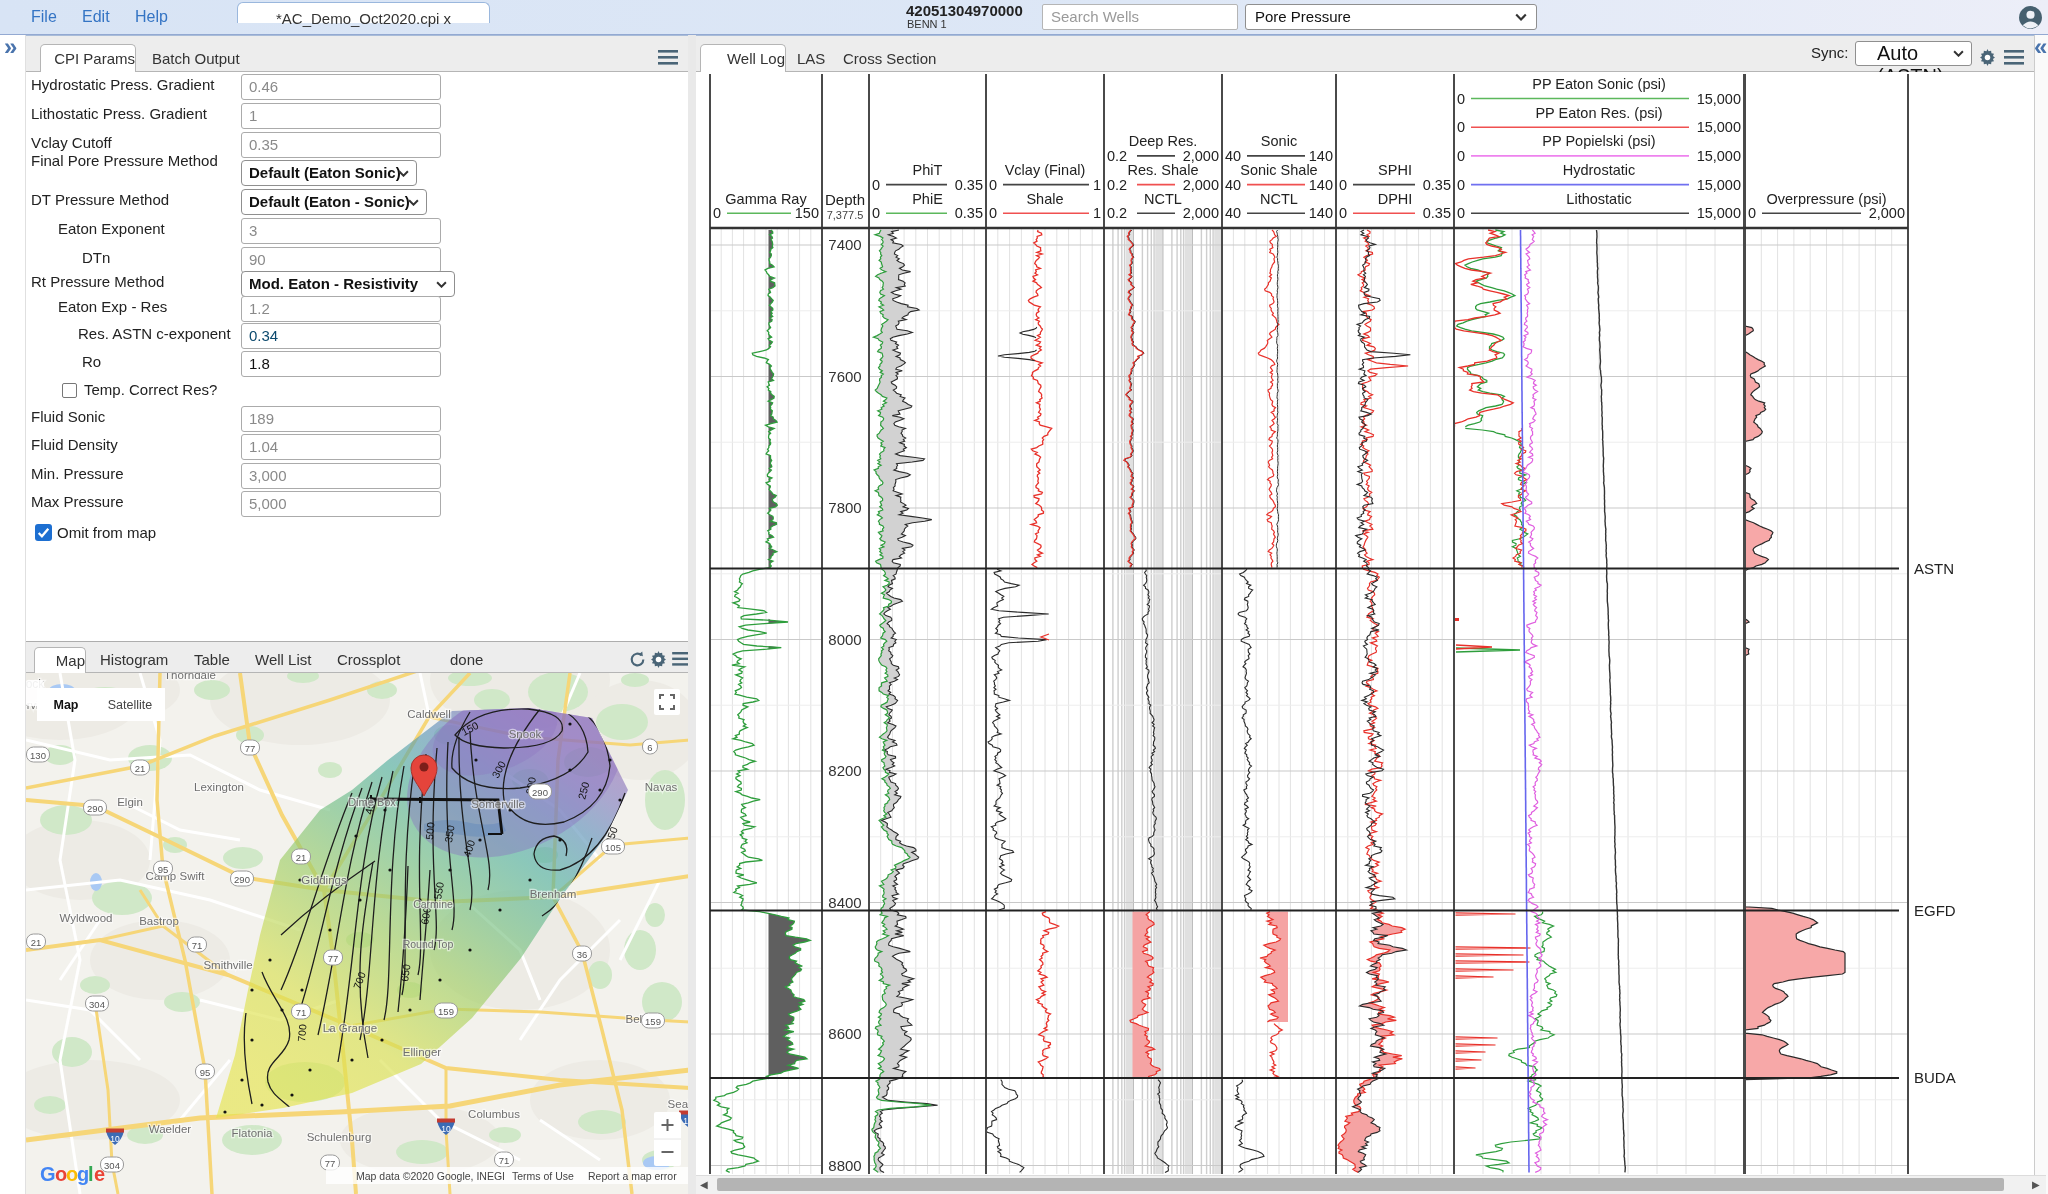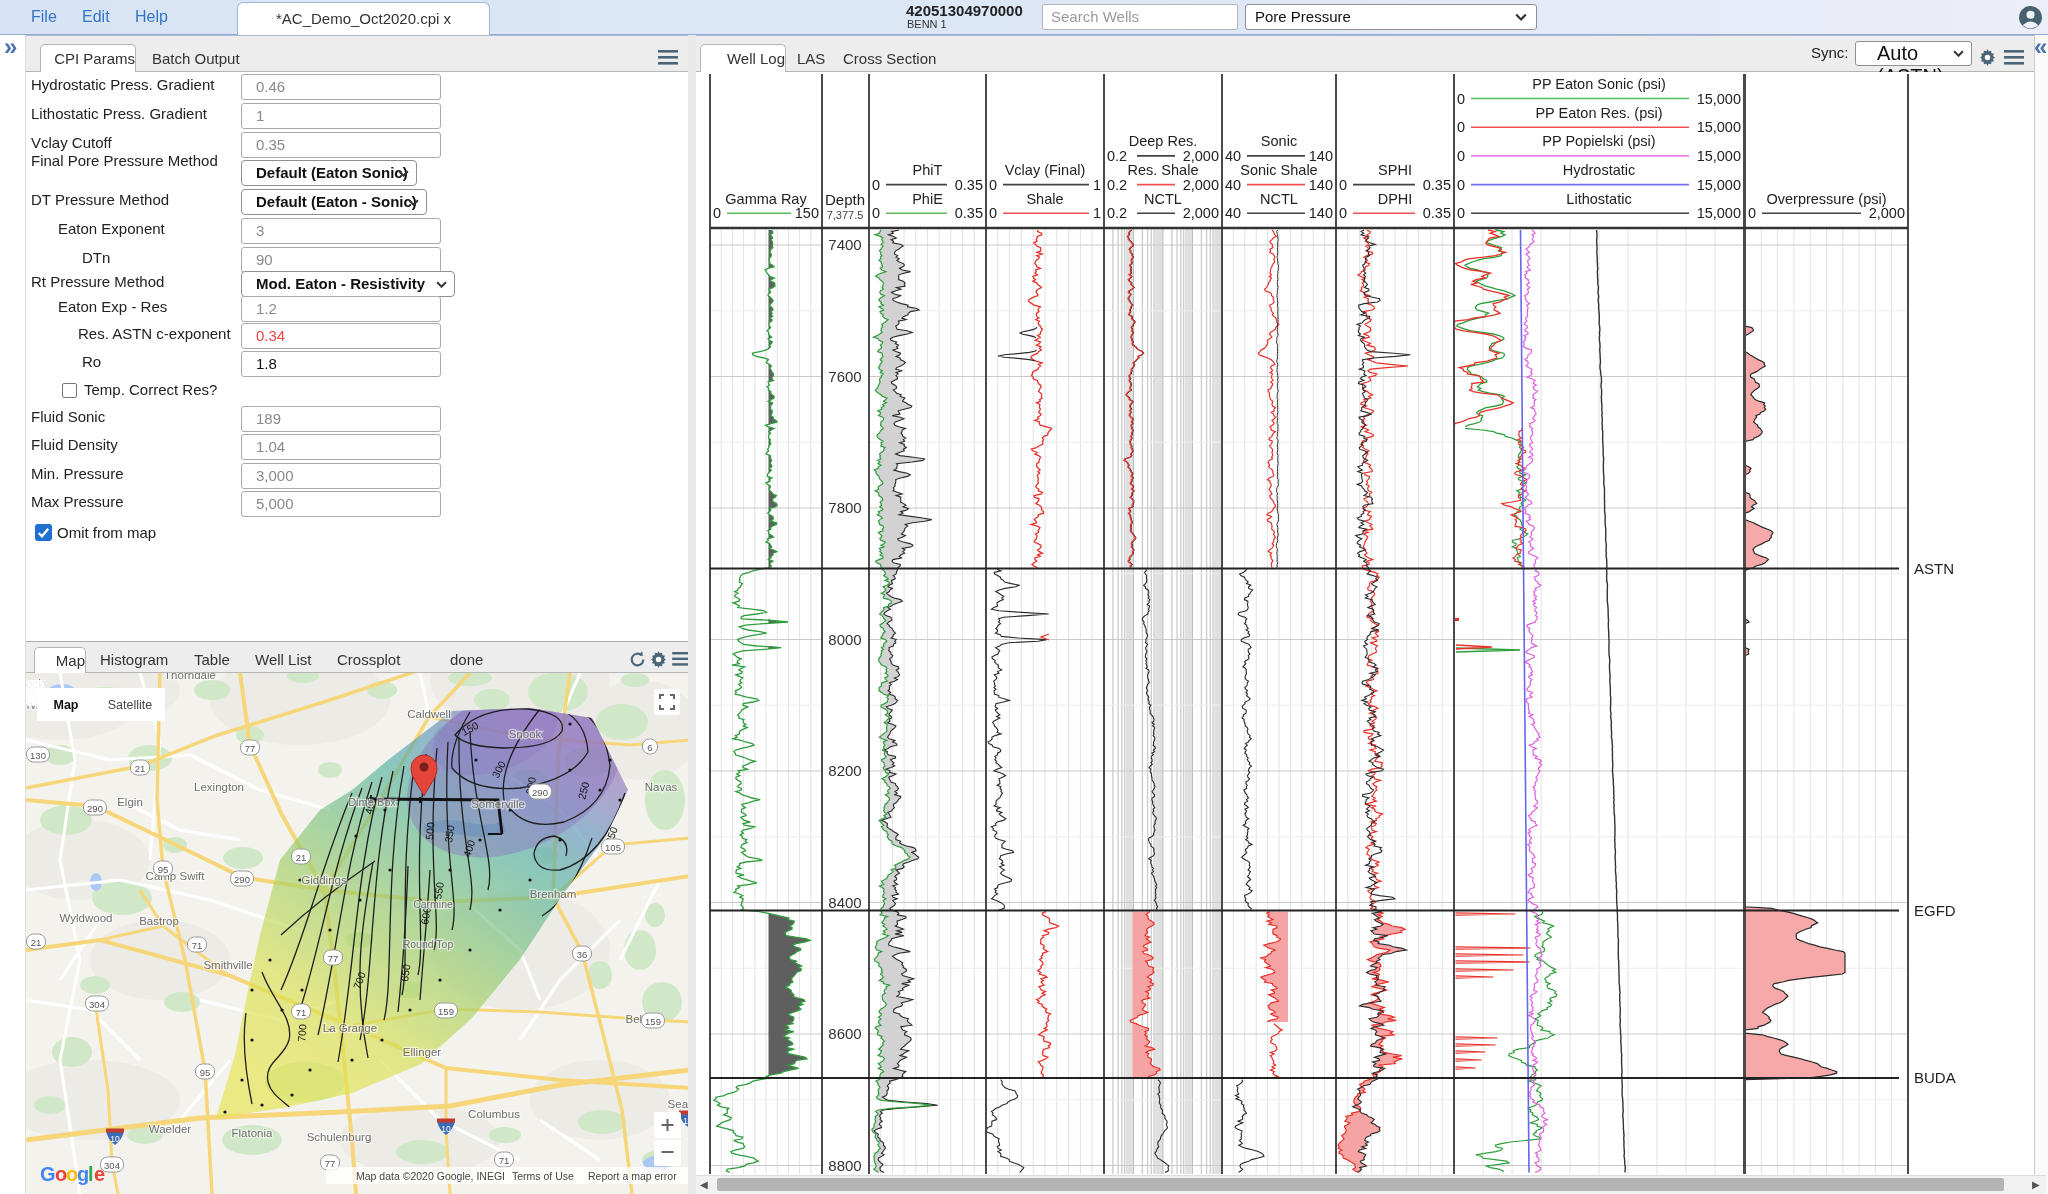--- a/index.html
+++ b/index.html
@@ -1,31 +1,31 @@
 <!DOCTYPE html>
 <html><head><meta charset="utf-8"><title>CPI</title>
 <style>
 * { margin:0; padding:0; box-sizing:border-box; }
 html,body { width:2048px; height:1194px; font-family:"Liberation Sans", sans-serif; background:#fff; overflow:hidden; }
 .abs { position:absolute; }
 .inp { position:absolute; left:241px; width:200px; height:26px; border:1px solid #ababab; border-radius:3px;
-        background:#fff; font-size:15px; line-height:24px; padding-left:14px; }
+        background:#fff; font-size:15px; line-height:24px; padding-left:7px; }
 .sel { border-color:#8f8f8f; border-radius:4px;font-weight:bold; }
 .tabstrip { position:absolute; background:#ededed; border-bottom:1px solid #b5b5b5; }
 .tab-act { position:absolute; background:#fff; border:1px solid #b5b5b5; border-bottom:1px solid #fff;
             border-radius:5px 5px 0 0; font-size:15px; color:#333; text-align:right; }
 .tab-txt { position:absolute; font-size:15px; color:#333; }
 </style></head>
 <body>
 
 <div class="abs" style="left:0;top:0;width:2048px;height:35px;background:linear-gradient(90deg,#d8e4f5 0%,#dde7f6 55%,#eceef8 100%);border-bottom:1px solid #93a9d2"></div>
 <div class="abs" style="left:31px;top:8px;font-size:16px;color:#3474c4">File</div>
 <div class="abs" style="left:82px;top:8px;font-size:16px;color:#3474c4">Edit</div>
 <div class="abs" style="left:135px;top:8px;font-size:16px;color:#3474c4">Help</div>
-<div class="abs" style="left:237px;top:2px;width:253px;height:33px;background:#fff;border:1px solid #9ab7dd;border-bottom:none;border-radius:6px 6px 0 0;font-size:15px;color:#333;text-align:center;line-height:32px">*AC_Demo_Oct2020.cpi x</div>
+<div class="abs" style="left:237px;top:2px;width:253px;height:21px;background:#fff;border:1px solid #9ab7dd;border-bottom:none;border-radius:6px 6px 0 0;font-size:15px;color:#333;text-align:center;line-height:32px">*AC_Demo_Oct2020.cpi x</div>
 <div class="abs" style="left:906px;top:2px;width:130px;font-size:15px;font-weight:bold;color:#222">42051304970000</div>
 <div class="abs" style="left:907px;top:18px;font-size:11px;color:#333">BENN 1</div>
 <div class="abs" style="left:1042px;top:4px;width:196px;height:26px;background:#fff;border:1px solid #b5b5b5;border-radius:2px;font-size:15px;color:#9a9a9a;line-height:24px;padding-left:8px">Search Wells</div>
 <div class="abs" style="left:1245px;top:4px;width:292px;height:26px;background:#fff;border:1px solid #8f8f8f;border-radius:3px;font-size:15px;color:#111;line-height:24px;padding-left:9px">Pore Pressure</div>
 <svg class="abs" style="left:1515px;top:13px" width="12" height="8" viewBox="0 0 10 6">
     <path d="M1 1 L5 5 L9 1" fill="none" stroke="#333" stroke-width="1.8"></path>
   </svg>
 <svg class="abs" style="left:2018px;top:5px" width="25" height="25" viewBox="0 0 24 24">
 <circle cx="12" cy="12" r="11" fill="#46606f"></circle>
 <circle cx="12" cy="9.3" r="3.9" fill="#eef1f6"></circle>
@@ -63,21 +63,21 @@
 <div class="inp" style="top:218px"><span style="color:#8a8a8a">3</span></div>
 <div style="position:absolute;left:82px;top:249px;font-size:15px;color:#222">DTn</div>
 <div class="inp" style="top:247px"><span style="color:#8a8a8a">90</span></div>
 <div style="position:absolute;left:31px;top:273px;font-size:15px;color:#222">Rt Pressure Method</div>
 <div class="inp sel" style="top:271px;width:214px"><span style="color:#111">Mod. Eaton - Resistivity</span><svg width="11" height="7" viewBox="0 0 10 6" style="position:absolute;right:7px;top:9px">
       <path d="M1 1 L5 5 L9 1" fill="none" stroke="#333" stroke-width="1.8"></path>
     </svg></div>
 <div style="position:absolute;left:58px;top:298px;font-size:15px;color:#222">Eaton Exp - Res</div>
 <div class="inp" style="top:296px"><span style="color:#8a8a8a">1.2</span></div>
 <div style="position:absolute;left:78px;top:325px;font-size:15px;color:#222">Res. ASTN c-exponent</div>
-<div class="inp" style="top:323px"><span style="color:#ef4444">0.34</span></div>
+<div class="inp" style="top:323px"><span style="color:#0c4a6e">0.34</span></div>
 <div style="position:absolute;left:82px;top:353px;font-size:15px;color:#222">Ro</div>
 <div class="inp" style="top:351px"><span style="color:#111">1.8</span></div>
 <div style="position:absolute;left:62px;top:383px;width:15px;height:15px;border:1.6px solid #777;border-radius:2px;background:#fff"></div>
 <div style="position:absolute;left:84px;top:381px;font-size:15px;color:#222">Temp. Correct Res?</div>
 <div style="position:absolute;left:31px;top:408px;font-size:15px;color:#222">Fluid Sonic</div>
 <div class="inp" style="top:406px"><span style="color:#8a8a8a">189</span></div>
 <div style="position:absolute;left:31px;top:436px;font-size:15px;color:#222">Fluid Density</div>
 <div class="inp" style="top:434px"><span style="color:#8a8a8a">1.04</span></div>
 <div style="position:absolute;left:31px;top:465px;font-size:15px;color:#222">Min. Pressure</div>
 <div class="inp" style="top:463px"><span style="color:#8a8a8a">3,000</span></div>

